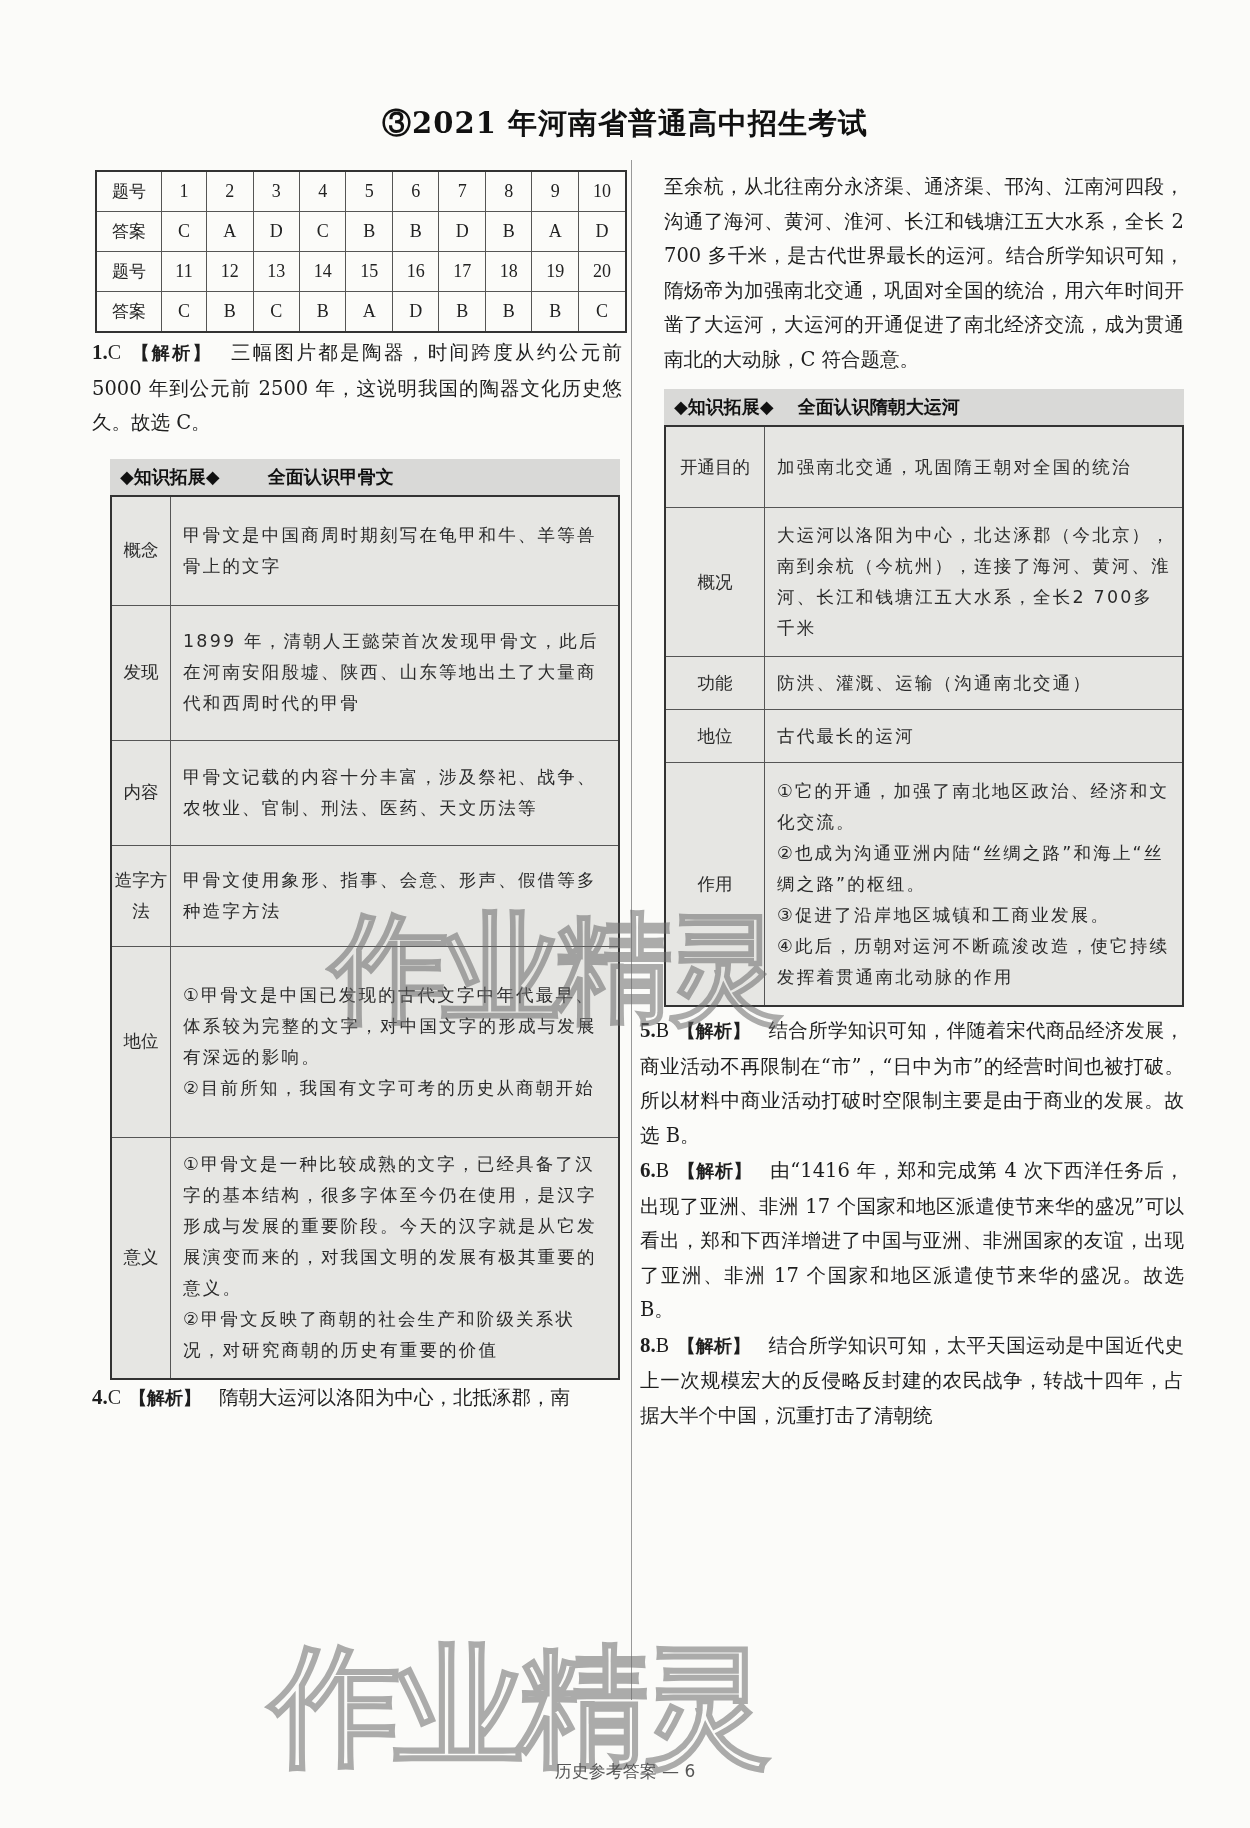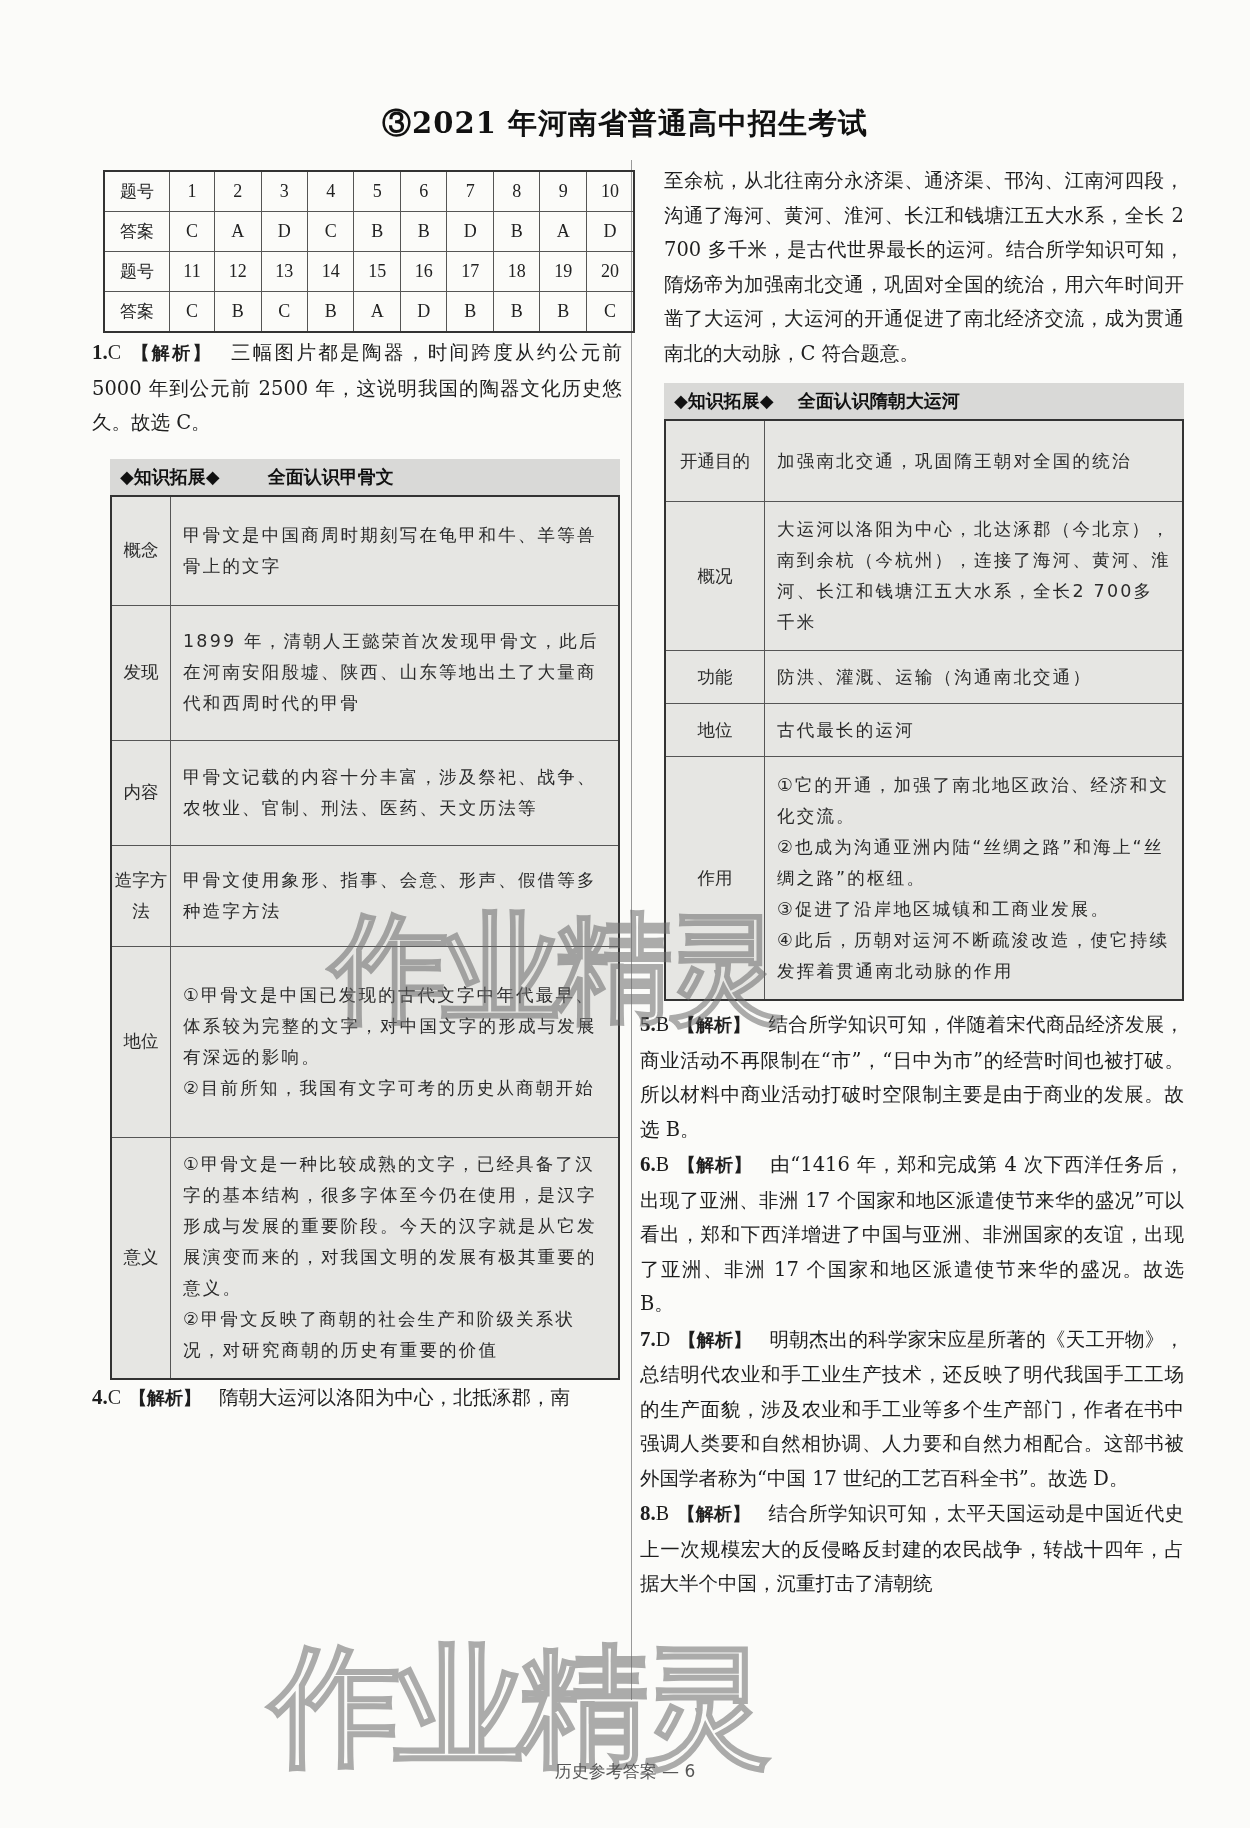--- a/index.html
+++ b/index.html
@@ -3,22 +3,22 @@
 <meta charset="utf-8">
 <style>
   html,body{margin:0;padding:0;}
   body{width:1250px;height:1828px;background:#fbfbf9;position:relative;overflow:hidden;
        font-family:"DejaVu Serif","Liberation Serif",serif;color:#1e1e1e;}
   .page-title{position:absolute;left:0;width:1250px;top:104px;text-align:center;
        font-size:29px;font-weight:bold;letter-spacing:1px;color:#111;}
   .col-divider{position:absolute;left:631px;top:160px;width:1px;height:1540px;background:#999;}
   .col{position:absolute;}
   #left{left:92px;top:170px;width:530px;}
-  #right{left:664px;top:164px;width:520px;}
-  .ans-table{border-collapse:collapse;width:532px;margin-left:11px;border:2px solid #333;
+  #right{left:664px;top:170px;width:520px;}
+  .ans-table{border-collapse:collapse;width:532px;margin-left:3px;border:2px solid #333;
        font-family:"Liberation Serif","DejaVu Serif",serif;}
   .ans-table td{border:1px solid #555;height:37px;text-align:center;font-size:18px;color:#222;}
   .ans-table td.hd{width:62px;font-family:"DejaVu Sans",sans-serif;font-size:17px;}
   p.para{margin:0;font-size:19.5px;line-height:34.5px;text-align:justify;}
   p.para .qnum{font-weight:bold;font-family:"Liberation Serif",serif;font-size:21px;}
   p.para .ans{font-family:"Liberation Serif",serif;font-size:20px;}
   p.para .tag{font-weight:bold;font-family:Liberation Mono, monospace;margin:0 18px 0 8px;font-size:18px;}
   .ext-head{background:#d9d9d7;height:36px;line-height:36px;font-family:"DejaVu Sans",sans-serif;
        font-size:18px;font-weight:bold;padding-left:10px;color:#111;}
   .ext-head .topic{margin-left:48px;}
@@ -172,23 +172,20 @@
     </table>
   </div>
 
   <p class="para" style="margin-top:6px;margin-left:-24px;">
     <span class="qnum">5.</span><span class="ans">B</span><span class="tag">【解析】</span><span>结合所学知识可知，伴随着宋代商品经济发展，商业活动不再限制在“市”，“日中为市”的经营时间也被打破。所以材料中商业活动打破时空限制主要是由于商业的发展。故选 B。</span>
   </p>
   <p class="para" style="margin-left:-24px;">
     <span class="qnum">6.</span><span class="ans">B</span><span class="tag">【解析】</span><span>由“1416 年，郑和完成第 4 次下西洋任务后，出现了亚洲、非洲 17 个国家和地区派遣使节来华的盛况”可以看出，郑和下西洋增进了中国与亚洲、非洲国家的友谊，出现了亚洲、非洲 17 个国家和地区派遣使节来华的盛况。故选 B。</span>
   </p>
   <p class="para" style="margin-left:-24px;">
-    <span class="qnum">7.</span><span class="ans">D</span><span class="tag">【解析】</span><span>明朝杰出的科学家宋应星所著的《天工开物》，总结明代农业和手工业生产技术，还反映了明代我国手工工场的生产面貌，涉及农业和手工业等多个生产部门，作者在书中强调人类要和自然相协调、人力要和自然力相配合。这部书被外国学者称为“中国 17 世纪的工艺百科全书”。故选 D。</span>
-  </p>
-  <p class="para" style="margin-left:-24px;">
     <span class="qnum">8.</span><span class="ans">B</span><span class="tag">【解析】</span><span>结合所学知识可知，太平天国运动是中国近代史上一次规模宏大的反侵略反封建的农民战争，转战十四年，占据大半个中国，沉重打击了清朝统</span>
   </p>
 </div>
 
 <div class="watermark" style="left:330px;top:890px;font-size:118px;">作业精灵</div>
 <div class="watermark" style="left:270px;top:1620px;font-size:130px;">作业精灵</div>
 
 <div class="footer">历史参考答案 — 6</div>
 
 </body></html>

